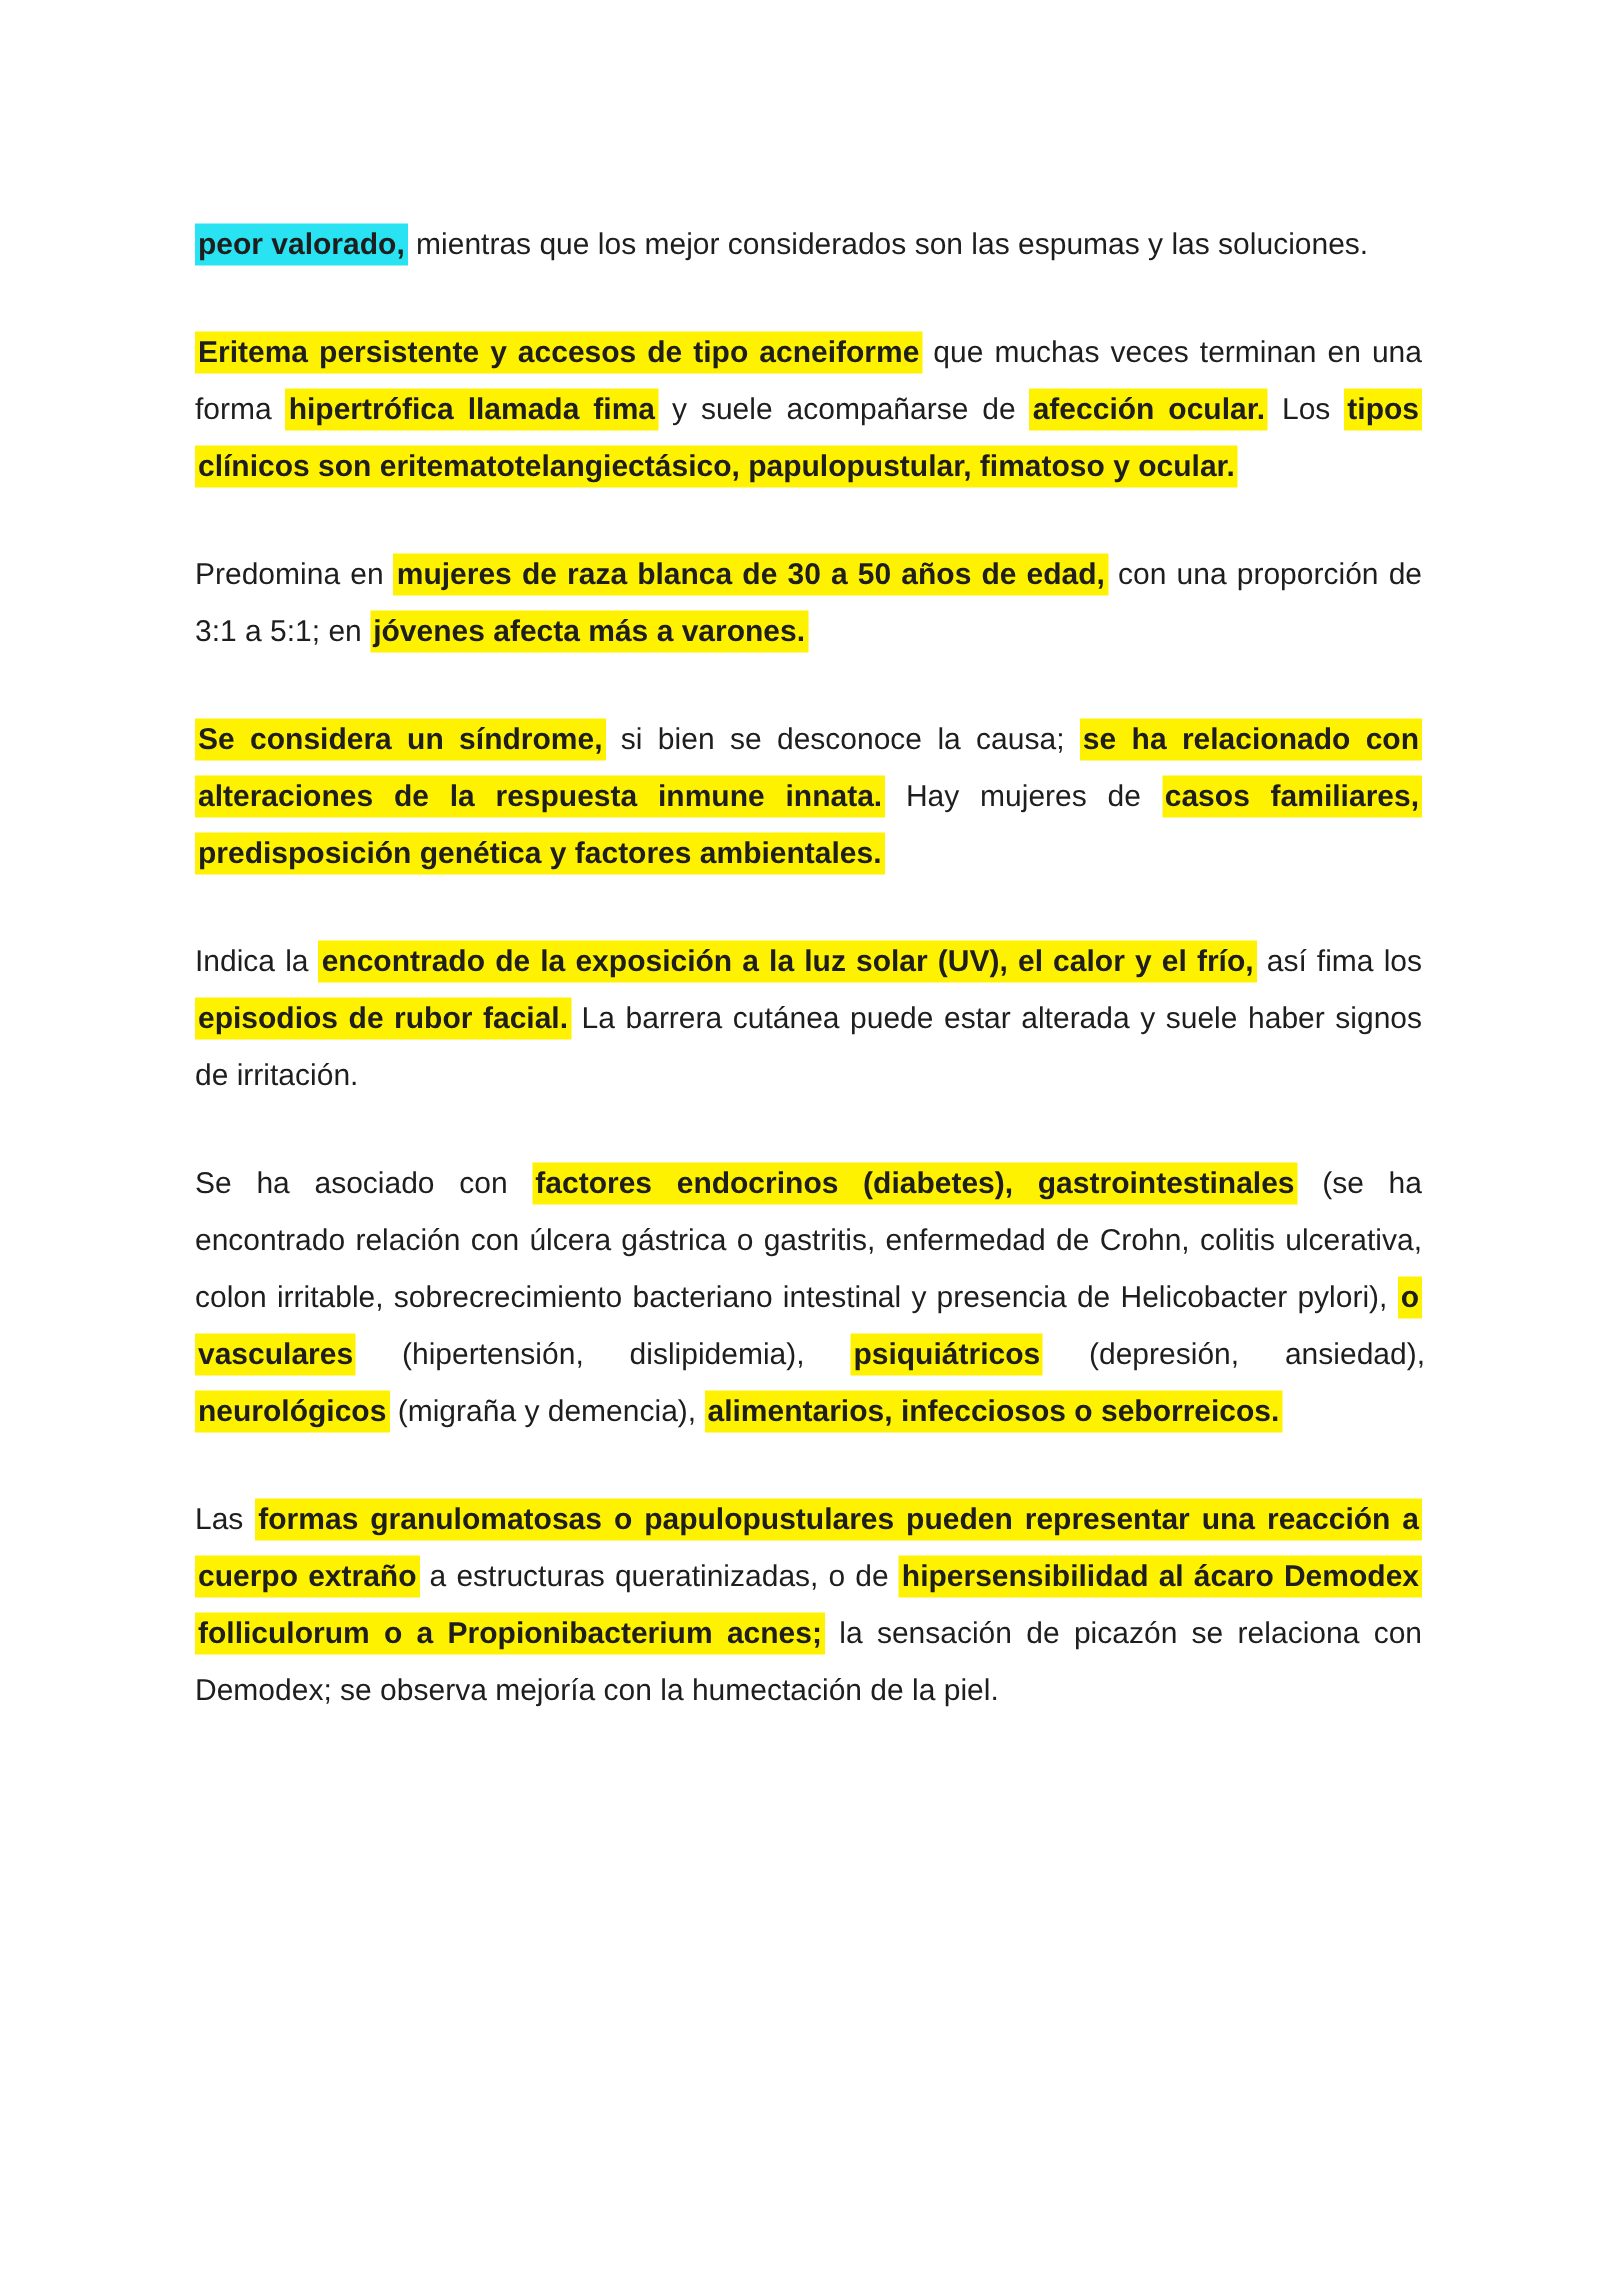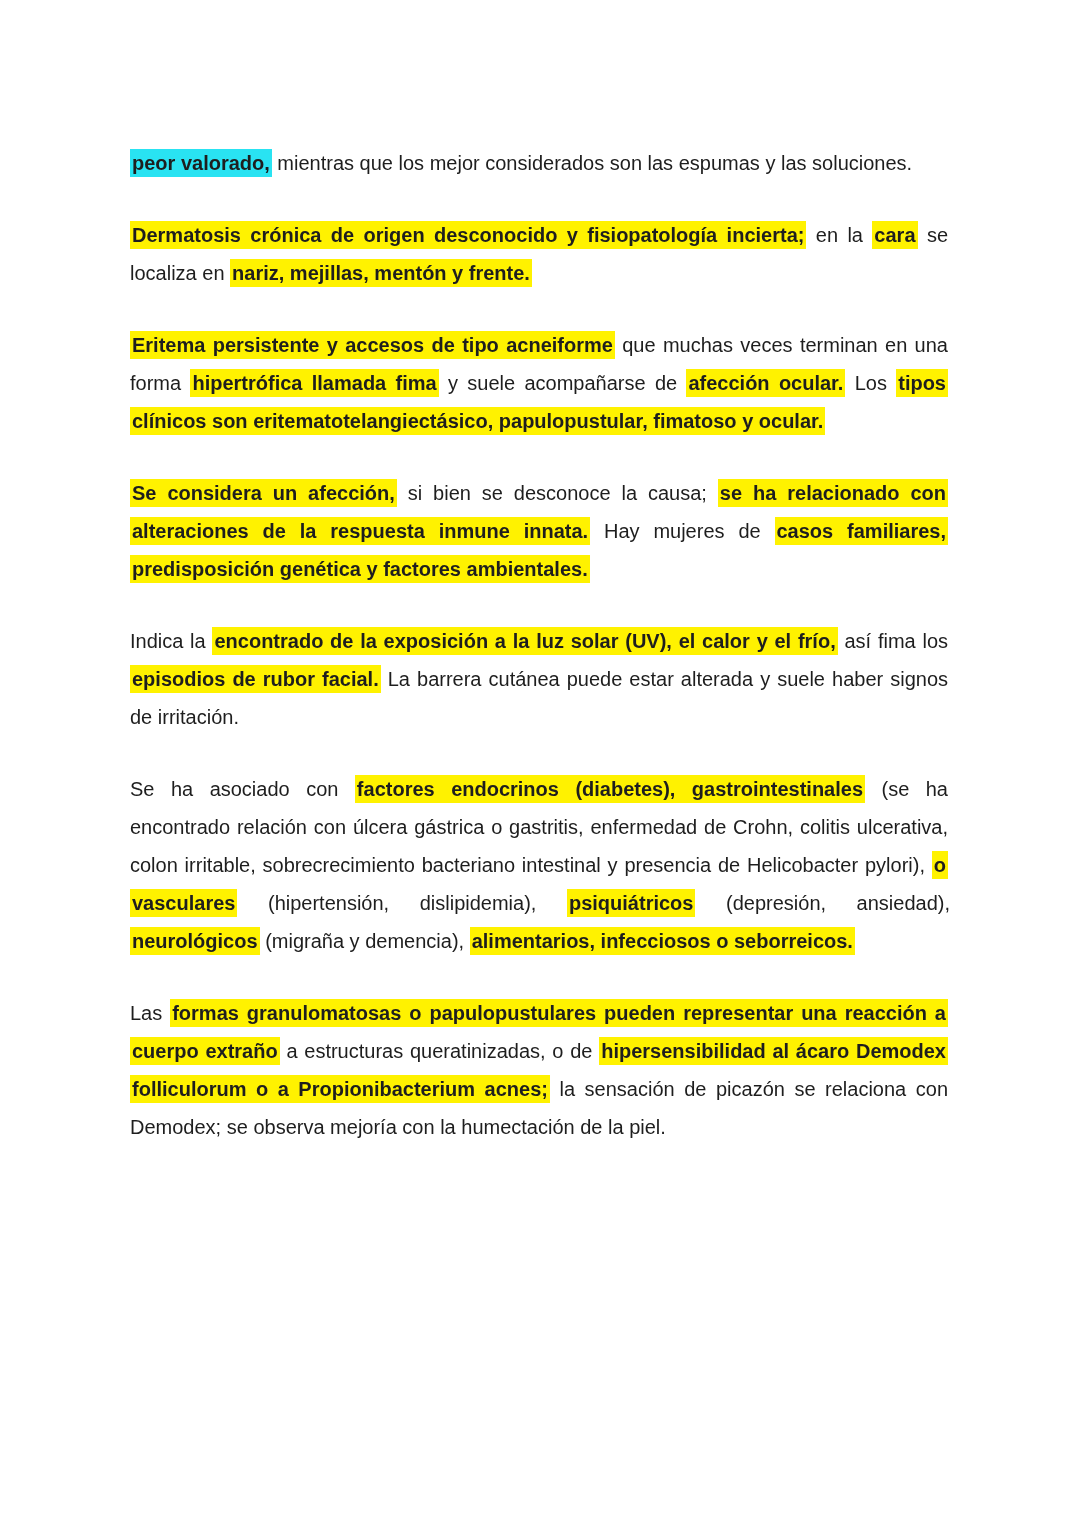--- a/index.html
+++ b/index.html
@@ -37,26 +37,26 @@
   }
 </style>
 </head>
 <body>
 
 <div class="page">
 
   <p class="para"><span class="hl-c b">peor valorado,</span><span> mientras que los mejor considerados son las espumas y las soluciones.</span></p>
 
 
-  <p class="para"><span class="hl-y b">Dermatosis crónica de origen desconocido y fisiopatología incierta;</span><span> en la </span><span class="hl-y b">cara</span><span> se localiza en </span><span class="hl-y b">nariz, mejillas, mentón y frente.</span></p>
 
   <p class="para"><span class="hl-y b">Eritema persistente y accesos de tipo acneiforme</span><span> que muchas veces terminan en una forma </span><span class="hl-y b">hipertrófica llamada fima</span><span> y suele acompañarse de </span><span class="hl-y b">afección ocular.</span><span> Los </span><span class="hl-y b">tipos clínicos son eritematotelangiectásico, papulopustular, fimatoso y ocular.</span></p>
 
+  <p class="para"><span>Predomina en </span><span class="hl-y b">mujeres de raza blanca de 30 a 50 años de edad,</span><span> con una proporción de 3:1 a 5:1; en </span><span class="hl-y b">jóvenes afecta más a varones.</span></p>
 
-  <p class="para"><span class="hl-y b">Se considera un afección,</span><span> si bien se desconoce la causa; </span><span class="hl-y b">se ha relacionado con alteraciones de la respuesta inmune innata.</span><span> Hay mujeres de </span><span class="hl-y b">casos familiares, predisposición genética y factores ambientales.</span></p>
+  <p class="para"><span class="hl-y b">Se considera un síndrome,</span><span> si bien se desconoce la causa; </span><span class="hl-y b">se ha relacionado con alteraciones de la respuesta inmune innata.</span><span> Hay mujeres de </span><span class="hl-y b">casos familiares, predisposición genética y factores ambientales.</span></p>
 
   <p class="para"><span>Indica la </span><span class="hl-y b">encontrado de la exposición a la luz solar (UV), el calor y el frío,</span><span> así fima los </span><span class="hl-y b">episodios de rubor facial.</span><span> La barrera cutánea puede estar alterada y suele haber signos de irritación.</span></p>
 
   <p class="para"><span>Se ha asociado con </span><span class="hl-y b">factores endocrinos (diabetes), gastrointestinales</span><span> (se ha encontrado relación con úlcera gástrica o gastritis, enfermedad de Crohn, colitis ulcerativa, colon irritable, sobrecrecimiento bacteriano intestinal y presencia de Helicobacter pylori), </span><span class="hl-y b">o vasculares</span><span> (hipertensión, dislipidemia), </span><span class="hl-y b">psiquiátricos</span><span> (depresión, ansiedad), </span><span class="hl-y b">neurológicos</span><span> (migraña y demencia), </span><span class="hl-y b">alimentarios, infecciosos o seborreicos.</span></p>
 
   <p class="para"><span>Las </span><span class="hl-y b">formas granulomatosas o papulopustulares pueden representar una reacción a cuerpo extraño</span><span> a estructuras queratinizadas, o de </span><span class="hl-y b">hipersensibilidad al ácaro Demodex folliculorum o a Propionibacterium acnes;</span><span> la sensación de picazón se relaciona con Demodex; se observa mejoría con la humectación de la piel.</span></p>
 
 </div>
 
 </body></html>

